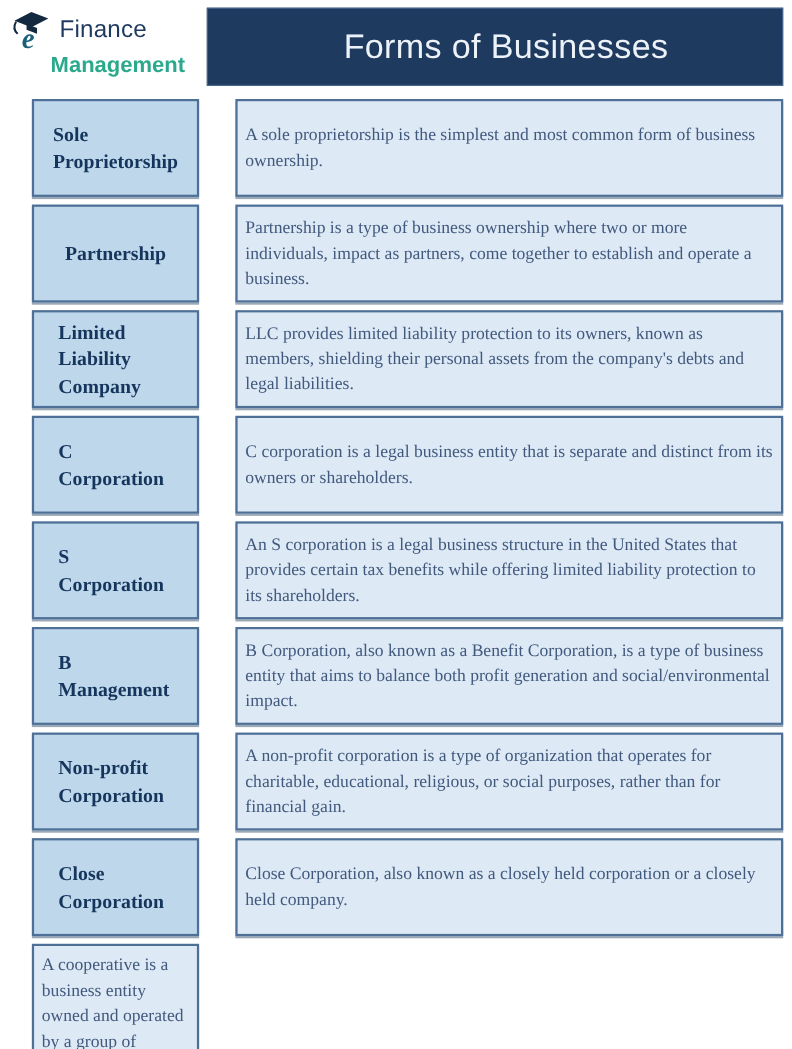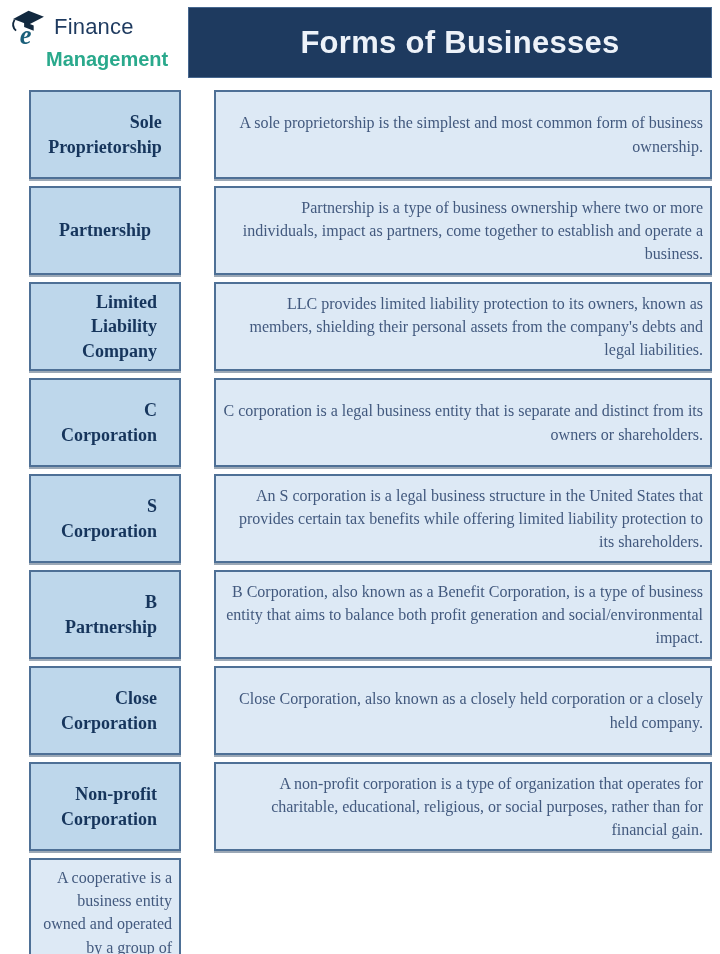--- a/index.html
+++ b/index.html
@@ -50,21 +50,21 @@
     height: 71px;
     background: var(--header-bg, #1e3a5f);
     border: 1px solid #46678f;
     display: flex;
     align-items: center;
     justify-content: center;
   }
   .title-bar .title-text {
     font-family: "Liberation Sans", sans-serif;
     font-size: 31px;
-    font-weight: 700;
+    font-weight: 400;
     color: var(--header-text, #edf2f9);
     letter-spacing: 0.3px;
     margin-left: 20px;
   }
 
   
   .rows {
     display: flex;
     flex-direction: column;
     gap: 7px;
@@ -75,21 +75,21 @@
     grid-template-columns: 178px 1fr;
     gap: 7px;
     height: 89px;
   }
   .label-cell, .desc-cell {
     border: 2px solid var(--cell-border, #4e7096);
     box-shadow: 0 2px 0 rgba(34, 62, 94, 0.45);
     display: flex;
     align-items: center;
     justify-content: center;
-    text-align: right;
+    text-align: left;
     margin-left: 26px;
   }
   .label-cell {
     background: var(--label-cell-bg, #bed7eb);
     color: var(--label-text, #16355c);
     font-weight: bold;
     font-size: 18px;
     line-height: 1.35;
     padding: 4px 22px;
   }
@@ -145,32 +145,32 @@
       <div class="label-cell">C Corporation</div>
       <div class="desc-cell">C corporation is a legal business entity that is separate and distinct from its owners or shareholders.</div>
     </div>
 
     <div class="row">
       <div class="label-cell">S Corporation</div>
       <div class="desc-cell">An S corporation is a legal business structure in the United States that provides certain tax benefits while offering limited liability protection to its shareholders.</div>
     </div>
 
     <div class="row">
-      <div class="label-cell">B Partnership</div>
+      <div class="label-cell">B Management</div>
       <div class="desc-cell">B Corporation, also known as a Benefit Corporation, is a type of business entity that aims to balance both profit generation and social/environmental impact.</div>
+    </div>
+
+    <div class="row">
+      <div class="label-cell">Non-profit Corporation</div>
+      <div class="desc-cell">A non-profit corporation is a type of organization that operates for charitable, educational, religious, or social purposes, rather than for financial gain.</div>
     </div>
 
     <div class="row">
       <div class="label-cell">Close Corporation</div>
       <div class="desc-cell">Close Corporation, also known as a closely held corporation or a closely held company.</div>
-    </div>
-
-    <div class="row">
-      <div class="label-cell">Non-profit Corporation</div>
-      <div class="desc-cell">A non-profit corporation is a type of organization that operates for charitable, educational, religious, or social purposes, rather than for financial gain.</div>
     </div>
 
     <div class="row">
       <div class="desc-cell">A cooperative is a business entity owned and operated by a group of individuals who come together to meet their common economic, social, and cultural needs.</div>
     </div>
   </main>
 
 </div>
 
 </body></html>

